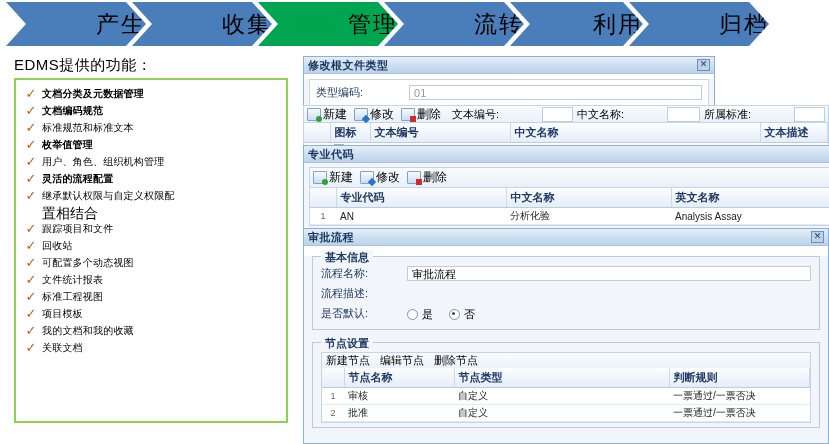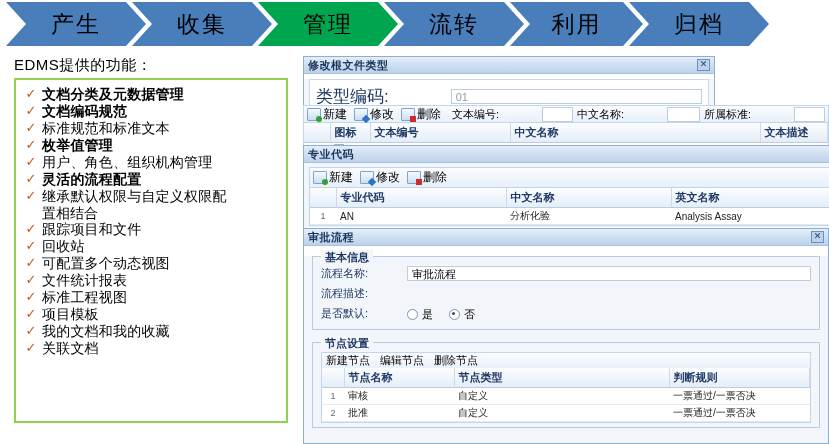--- a/index.html
+++ b/index.html
@@ -12,21 +12,21 @@
   }
 
   
   #chevron-bar{
     position:absolute;left:0;top:0;width:829px;height:48px;
     display:flex;align-items:stretch;
   }
   .chev{
     position:relative;
     height:44px;margin-top:2px;
-    display:flex;align-items:center;justify-content:center;
+    display:flex;align-items:center;justify-content:flex-end;
     color:#000;
     font-size:23px;
     letter-spacing:2px;
     -webkit-clip-path:polygon(0 0, calc(100% - 20px) 0, 100% 50%, calc(100% - 20px) 100%, 0 100%, 20px 50%);
     clip-path:polygon(0 0, calc(100% - 20px) 0, 100% 50%, calc(100% - 20px) 100%, 0 100%, 20px 50%);
   }
   .chev.blue{background:#4A7EBB;}
   .chev.green{background:#00A64F;}
   .chev-label{pointer-events:none;}
 
@@ -50,21 +50,21 @@
     display:flex;align-items:flex-start;
     margin:0 0 1px 0;
     line-height:16px;
   }
   .feat-check{
     width:22px;flex:0 0 22px;text-align:center;
     color:#C55A11;font-size:13px;font-weight:bold;
     line-height:16px;
   }
   .feat-text{
-    font-size:14px;color:#000;line-height:16px;
+    font-size:10px;color:#000;line-height:16px;
     letter-spacing:0.2px;
     text-align:center;
   }
   .feat-text.bold{font-weight:bold;}
   .feat-cont{margin-left:22px;font-size:14px;line-height:16px;color:#000;}
 
   
   .dialog{
     position:absolute;
     background:#ffffff;
@@ -99,21 +99,21 @@
   }
 
   
   .form-strip{
     background:#FFFFFF;
     border:1px solid #C9D8EA;
     margin:5px 5px 0 5px;
     padding:5px 6px;
     display:flex;align-items:center;
   }
-  .fld-label{font-size:17px;color:#1F3864;margin-right:22px;white-space:nowrap;}
+  .fld-label{font-size:11px;color:#1F3864;margin-right:6px;white-space:nowrap;}
   .txtinput{
     border:1px solid #BCCDE0;background:#fff;height:15px;
     font-size:11px;color:#999;padding:0 4px;line-height:15px;
     box-sizing:border-box;
     margin-left:40px;
   }
 
   
   .toolbar{
     display:flex;align-items:center;

